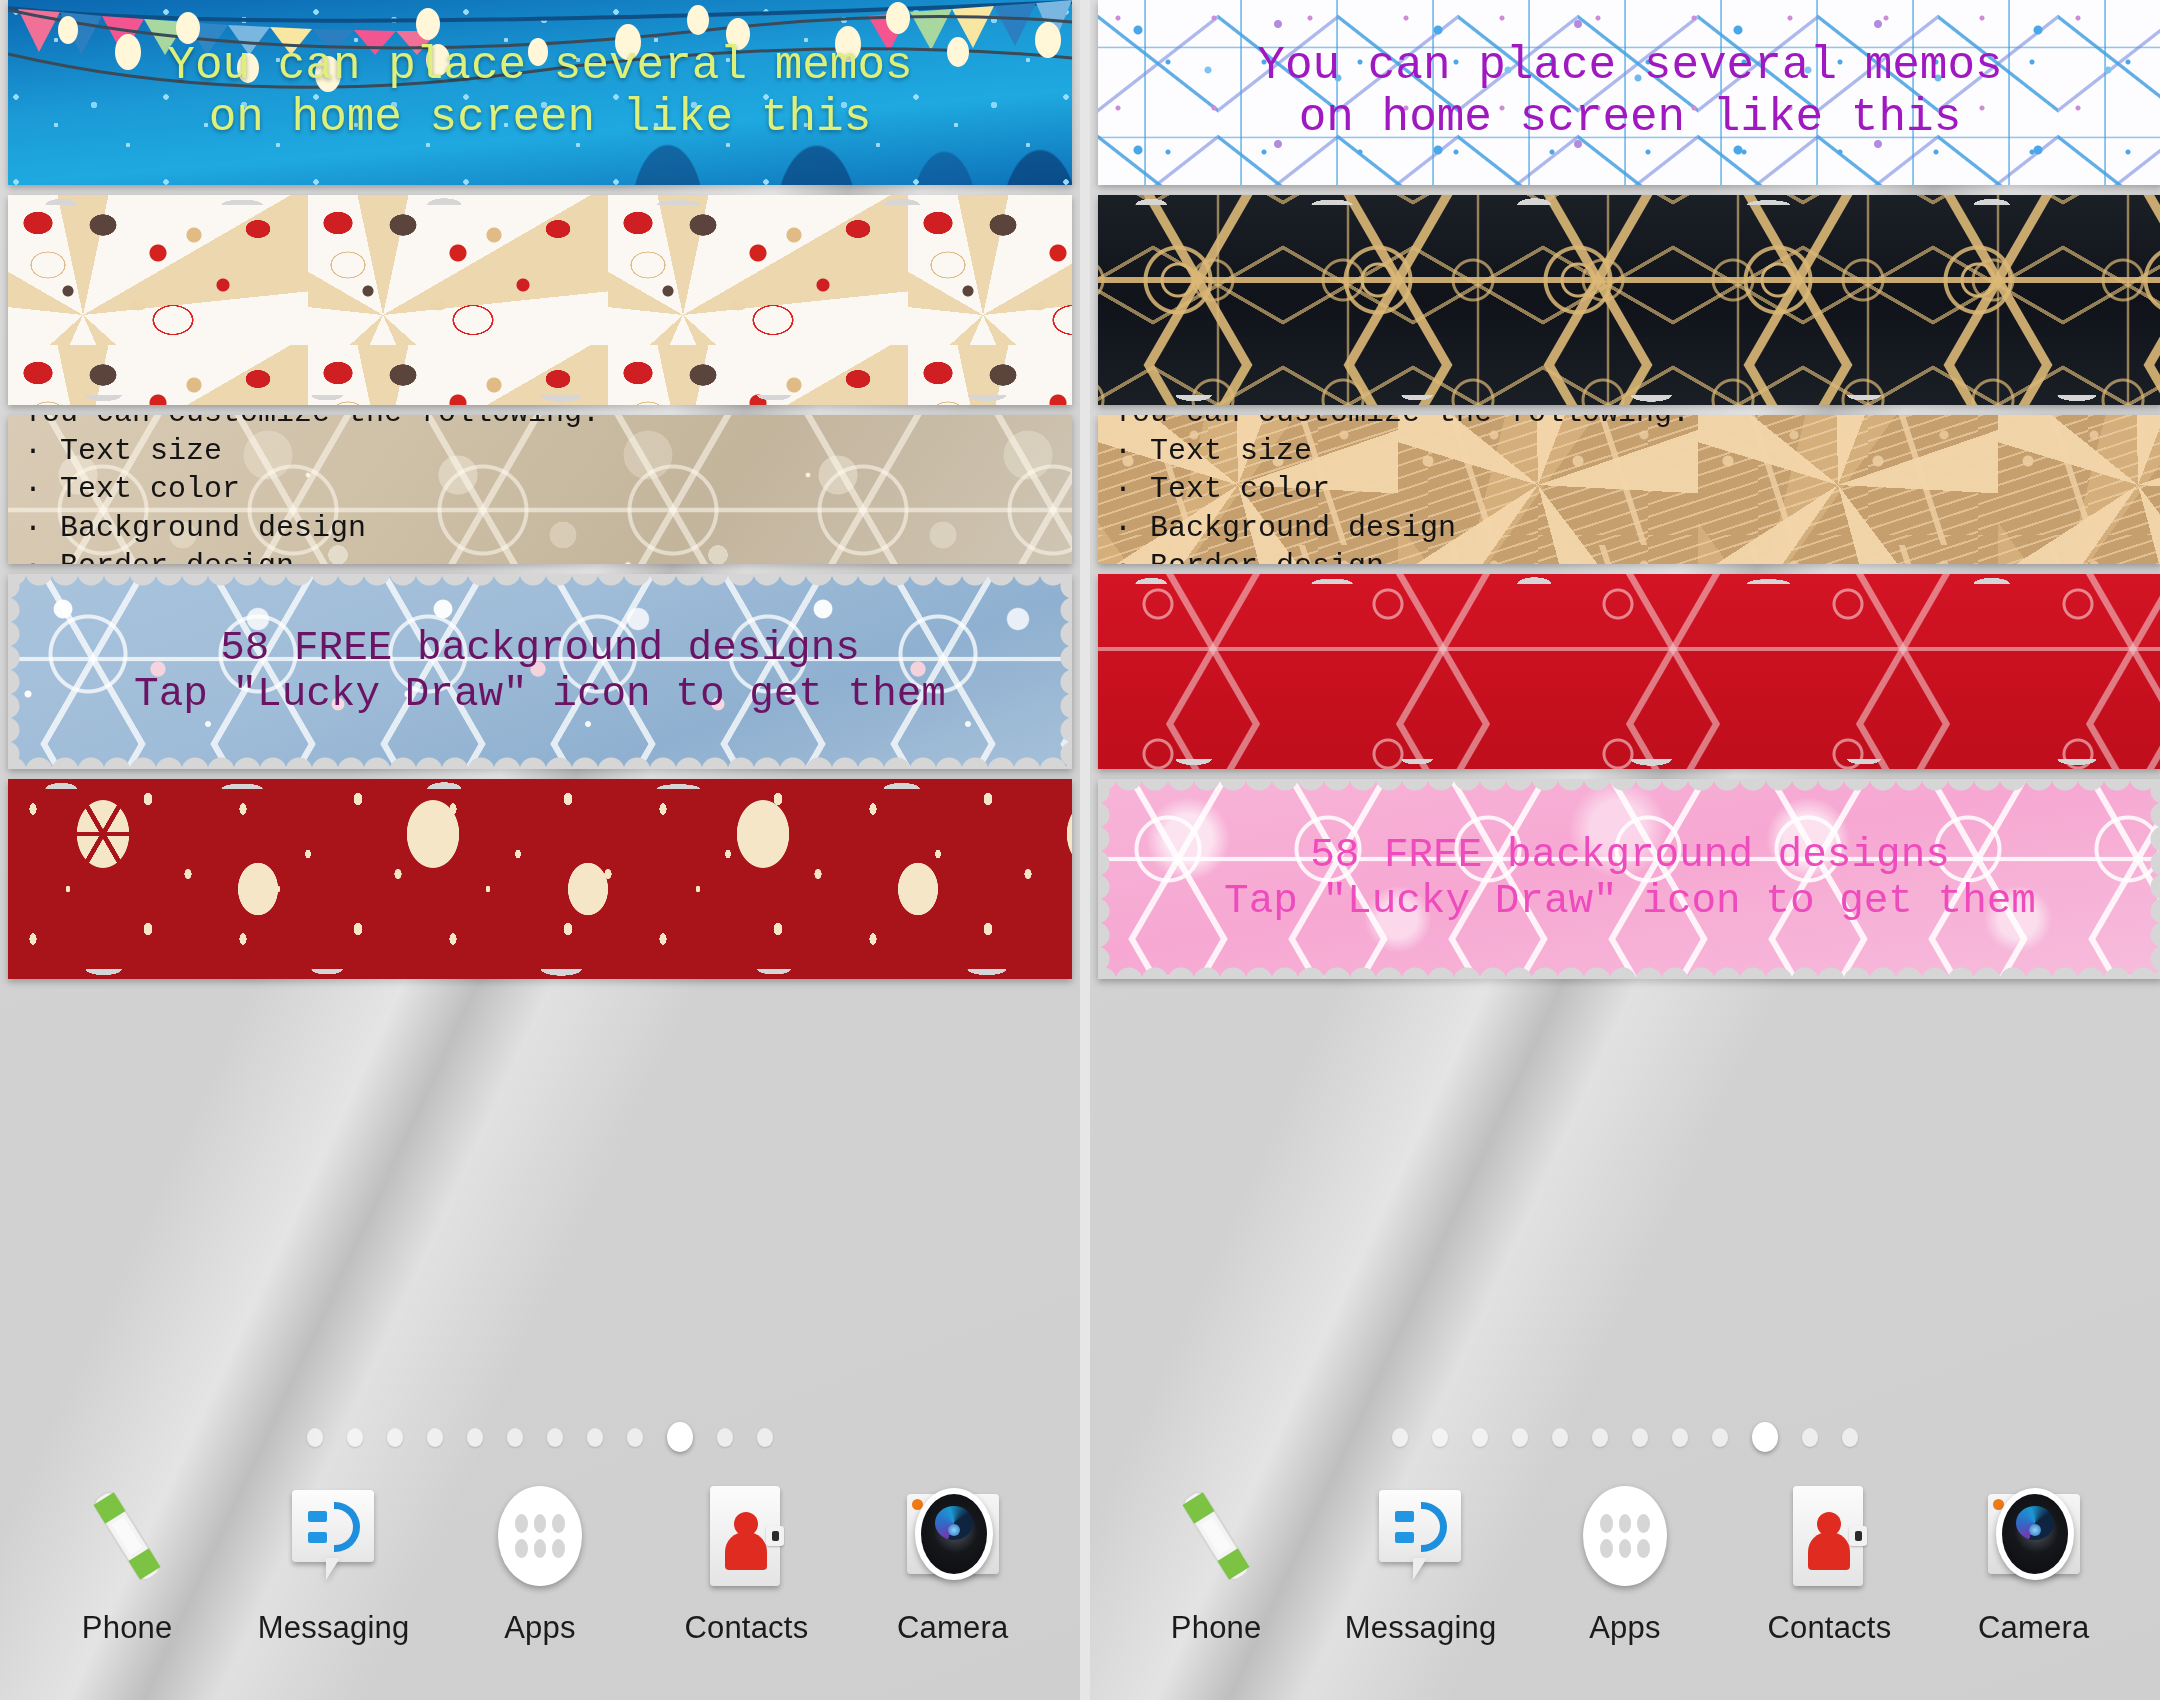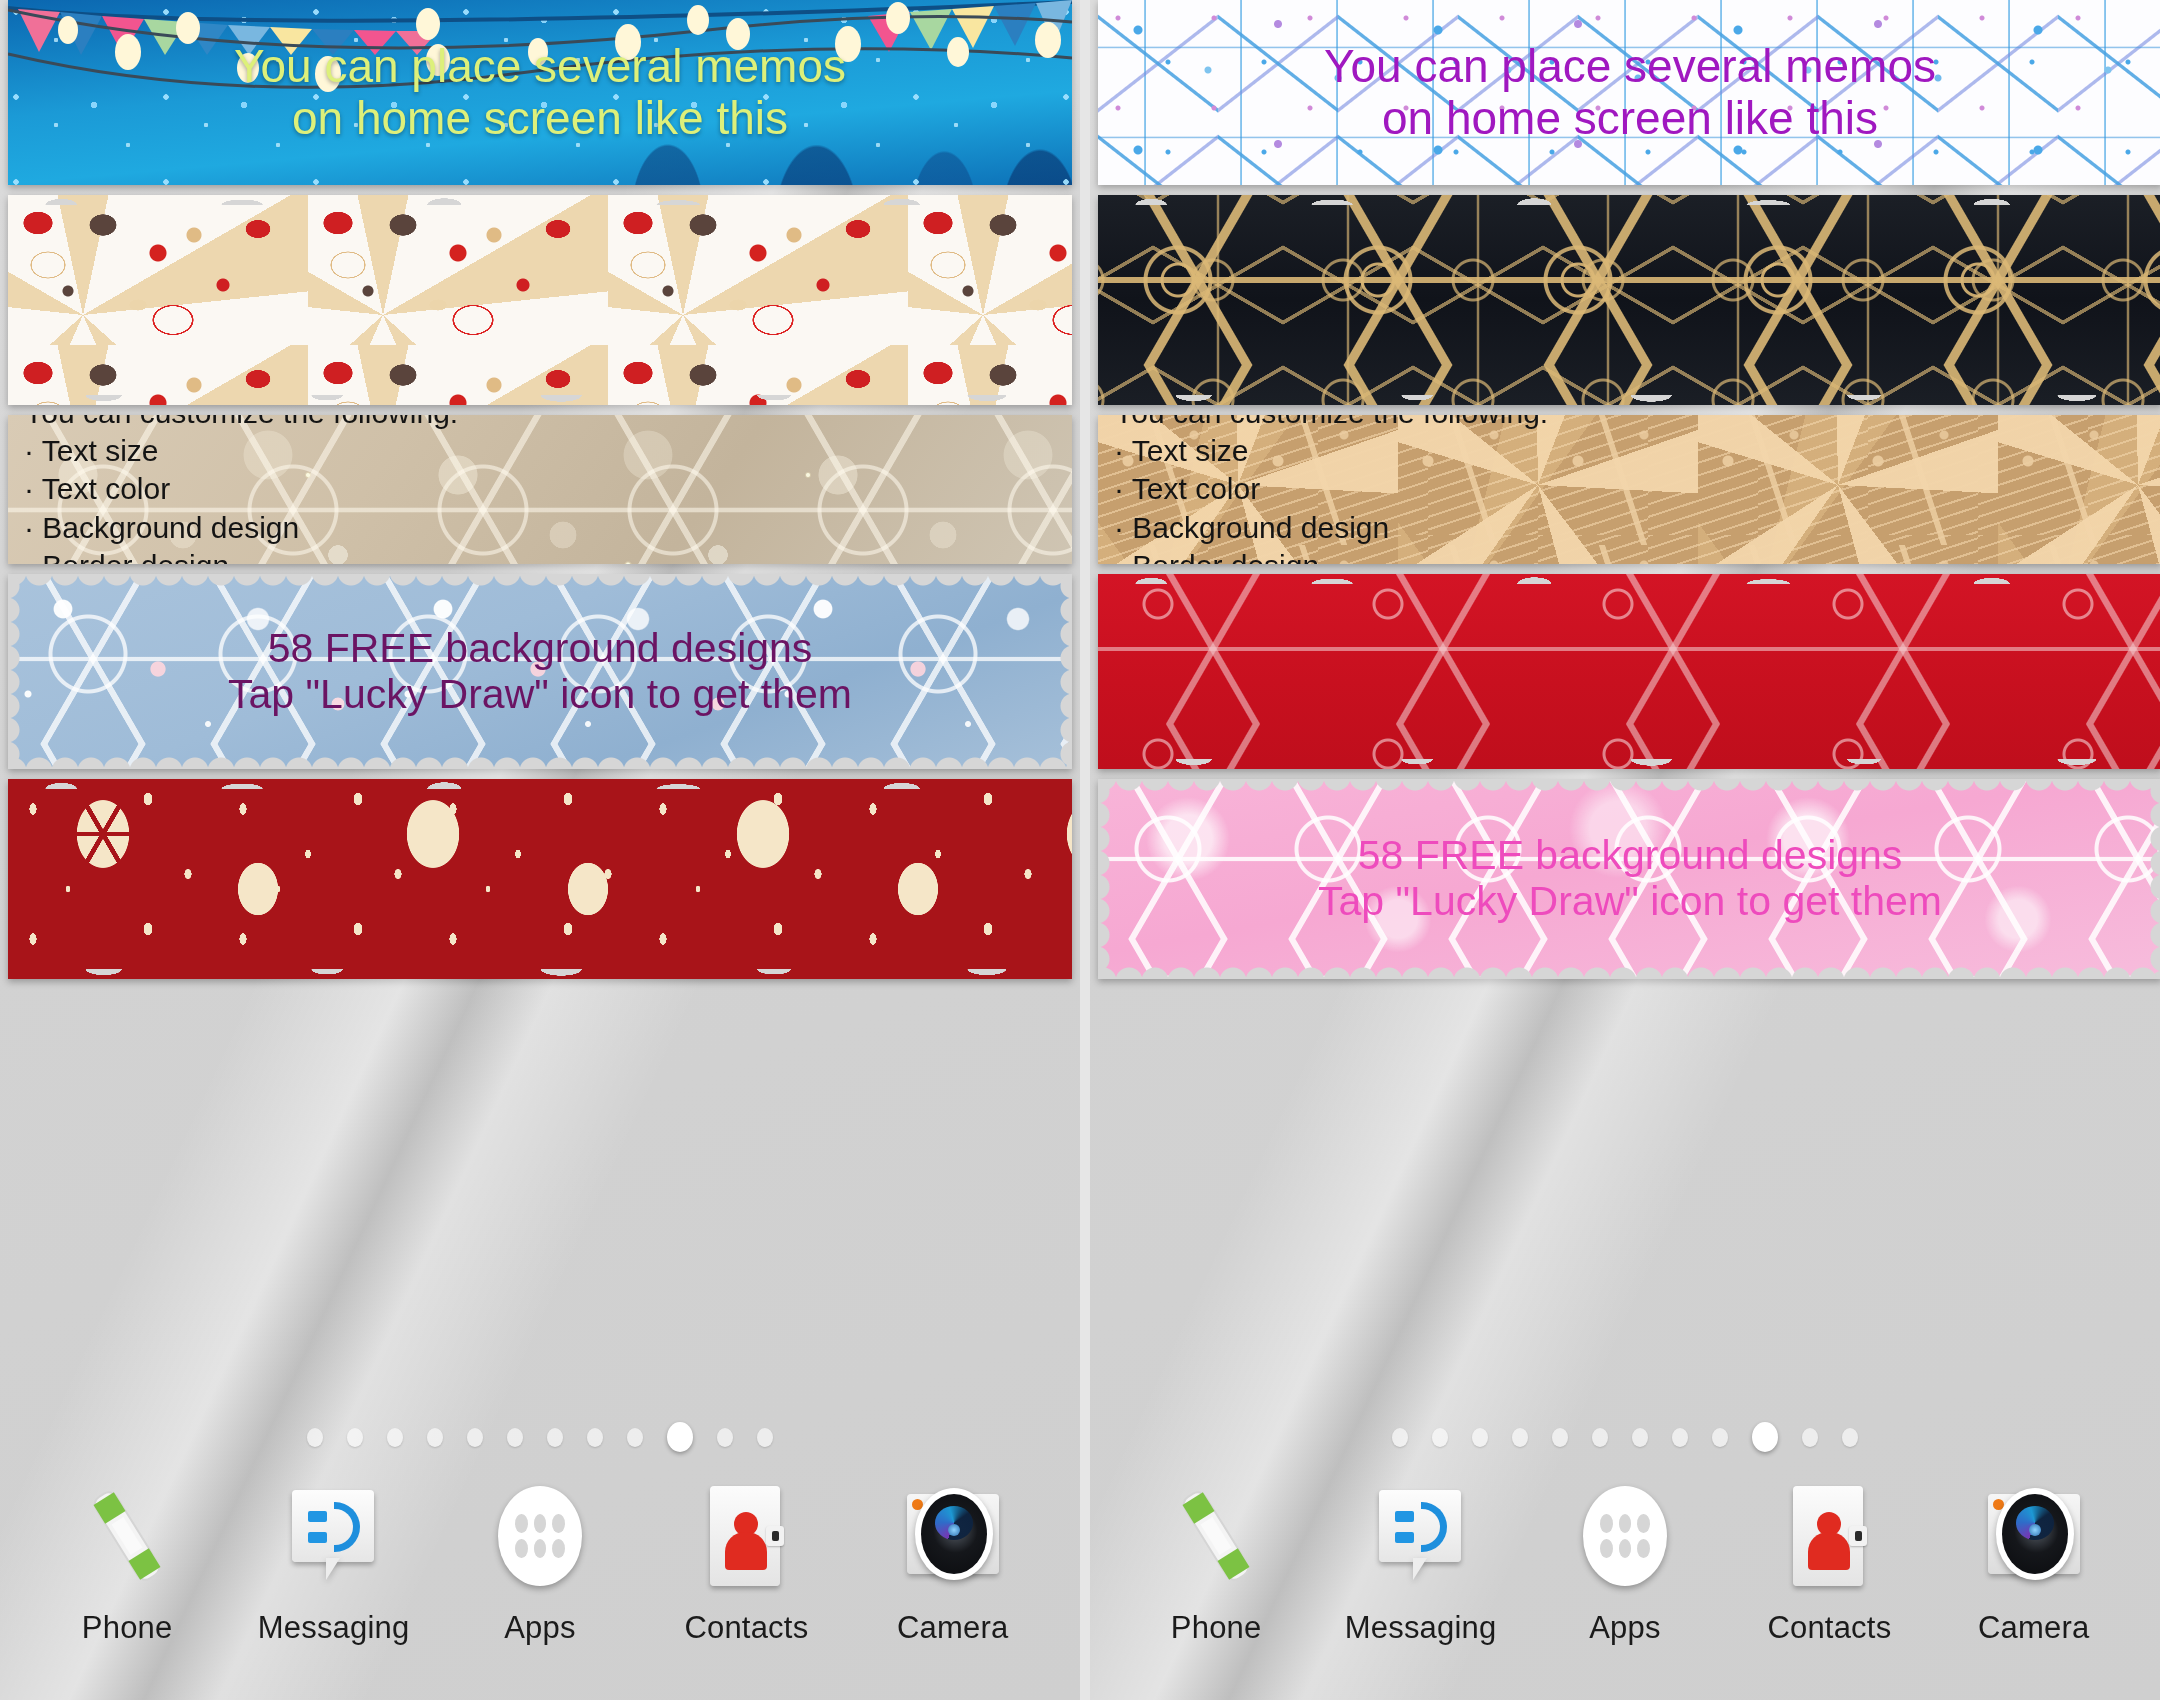--- a/index.html
+++ b/index.html
@@ -35,21 +35,21 @@
     margin: 0 8px 10px 8px;
     overflow: hidden;
     box-shadow: 0 3px 7px rgba(0,0,0,.28);
     display: flex; flex-direction: column; justify-content: center;
   }
   .memo .txt {
     position: relative; z-index: 6;
     width: 100%;
     line-height: 1.12;
     white-space: pre-line;
-    font-family: Liberation Sans, sans-serif;
+    font-family: Liberation Mono, monospace;
   }
   .center { text-align: center; }
   .left   { text-align: left; padding-left: 16px; }
 
   
   .r1 { height: 185px; }
   .r2 { height: 210px; }
   .r3 { height: 149px; }
   .r4 { height: 195px; }
   .r5 { height: 200px; }

